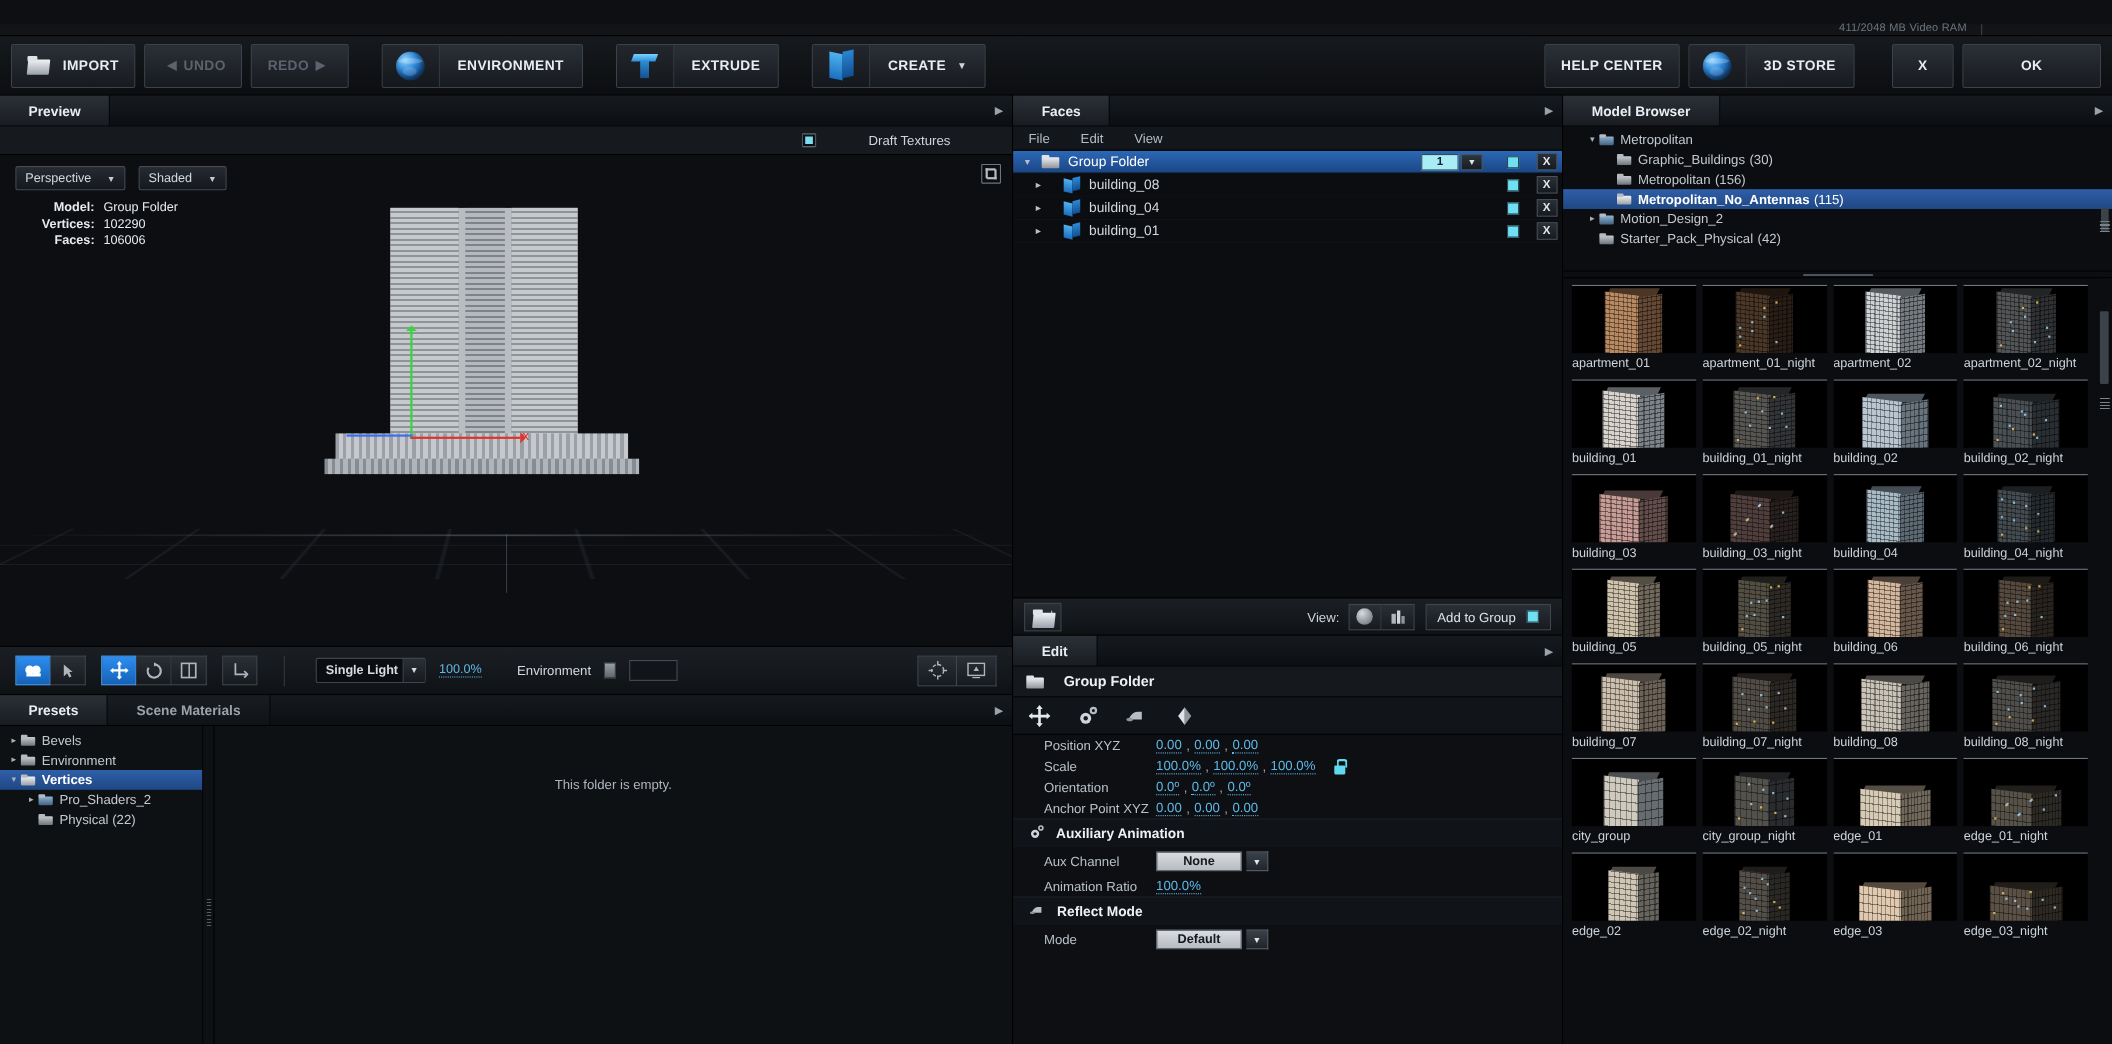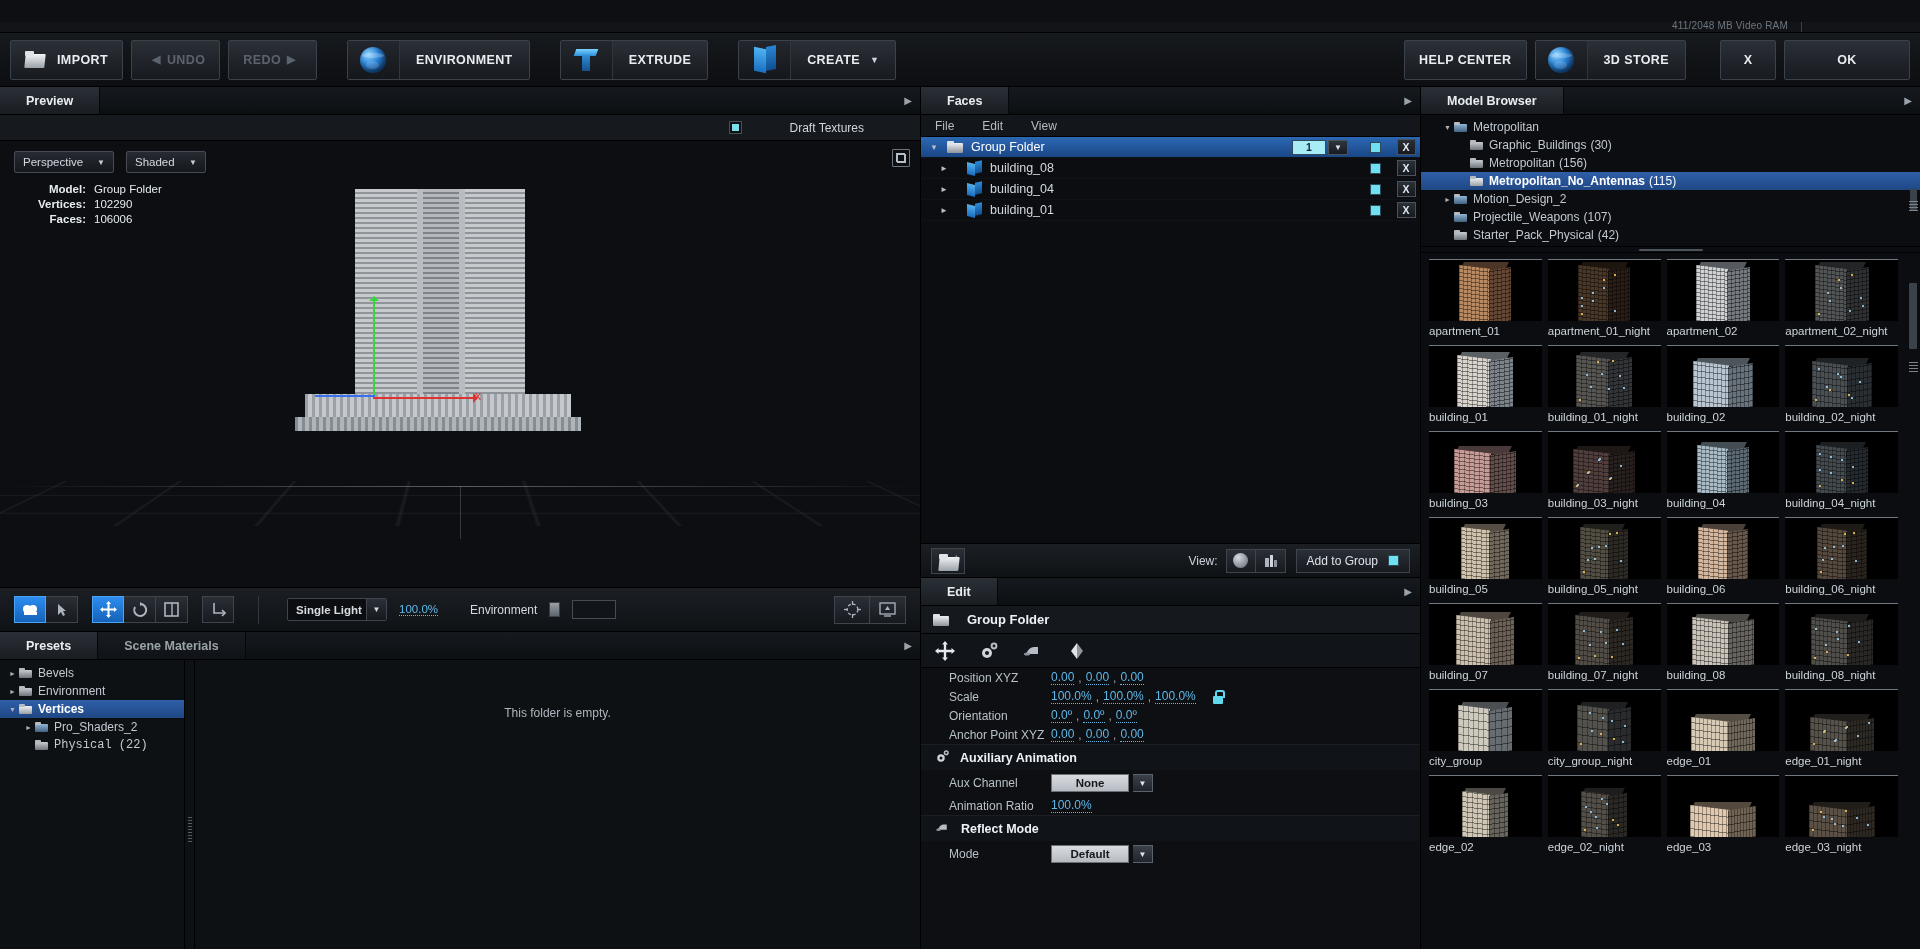--- a/index.html
+++ b/index.html
@@ -620,21 +620,21 @@
               <div class="trow sel" style="padding-left: 6px;">
                 <span class="tw">▼</span>
                 <span class="fold open"></span>
                 <span>Vertices</span>
               </div>
               <div class="trow" style="padding-left: 22px;">
                 <span class="tw">►</span>
                 <span class="fold blue"></span>
                 <span>Pro_Shaders_2</span>
               </div>
-              <div class="trow" style="padding-left: 22px; font-family: Liberation Mono, monospace;">
+              <div class="trow" style="padding-left: 22px;">
                 <span class="tw"></span>
                 <span class="fold"></span>
                 <span>Physical (22)</span>
               </div>
             </div>
           <div class="tree-split"></div>
           <div class="empty-pane">
             <span class="empty-msg">This folder is empty.</span>
           </div>
         </div>
@@ -887,26 +887,20 @@
               <span>Metropolitan_No_Antennas</span>
               <span style="margin-left: 4px; font-weight: normal;"> (115)</span>
             </div>
             <div class="trow" style="height: 18px; padding-left: 20px;">
               <span class="tw">►</span>
               <span class="fold blue"></span>
               <span>Motion_Design_2</span>
             </div>
             <div class="trow" style="height: 18px; padding-left: 20px;">
               <span class="tw"></span>
-              <span class="fold blue"></span>
-              <span>Projectile_Weapons</span>
-              <span style="margin-left: 4px; font-weight: normal;"> (107)</span>
-            </div>
-            <div class="trow" style="height: 18px; padding-left: 20px;">
-              <span class="tw"></span>
               <span class="fold"></span>
               <span>Starter_Pack_Physical</span>
               <span style="margin-left: 4px; font-weight: normal;"> (42)</span>
             </div>
           </div>
         <div class="mb-sep"></div>
 
         <div style="flex:1;position:relative;overflow:hidden;">
           <div class="grid" id="mb-grid">
               <div class="cell">

